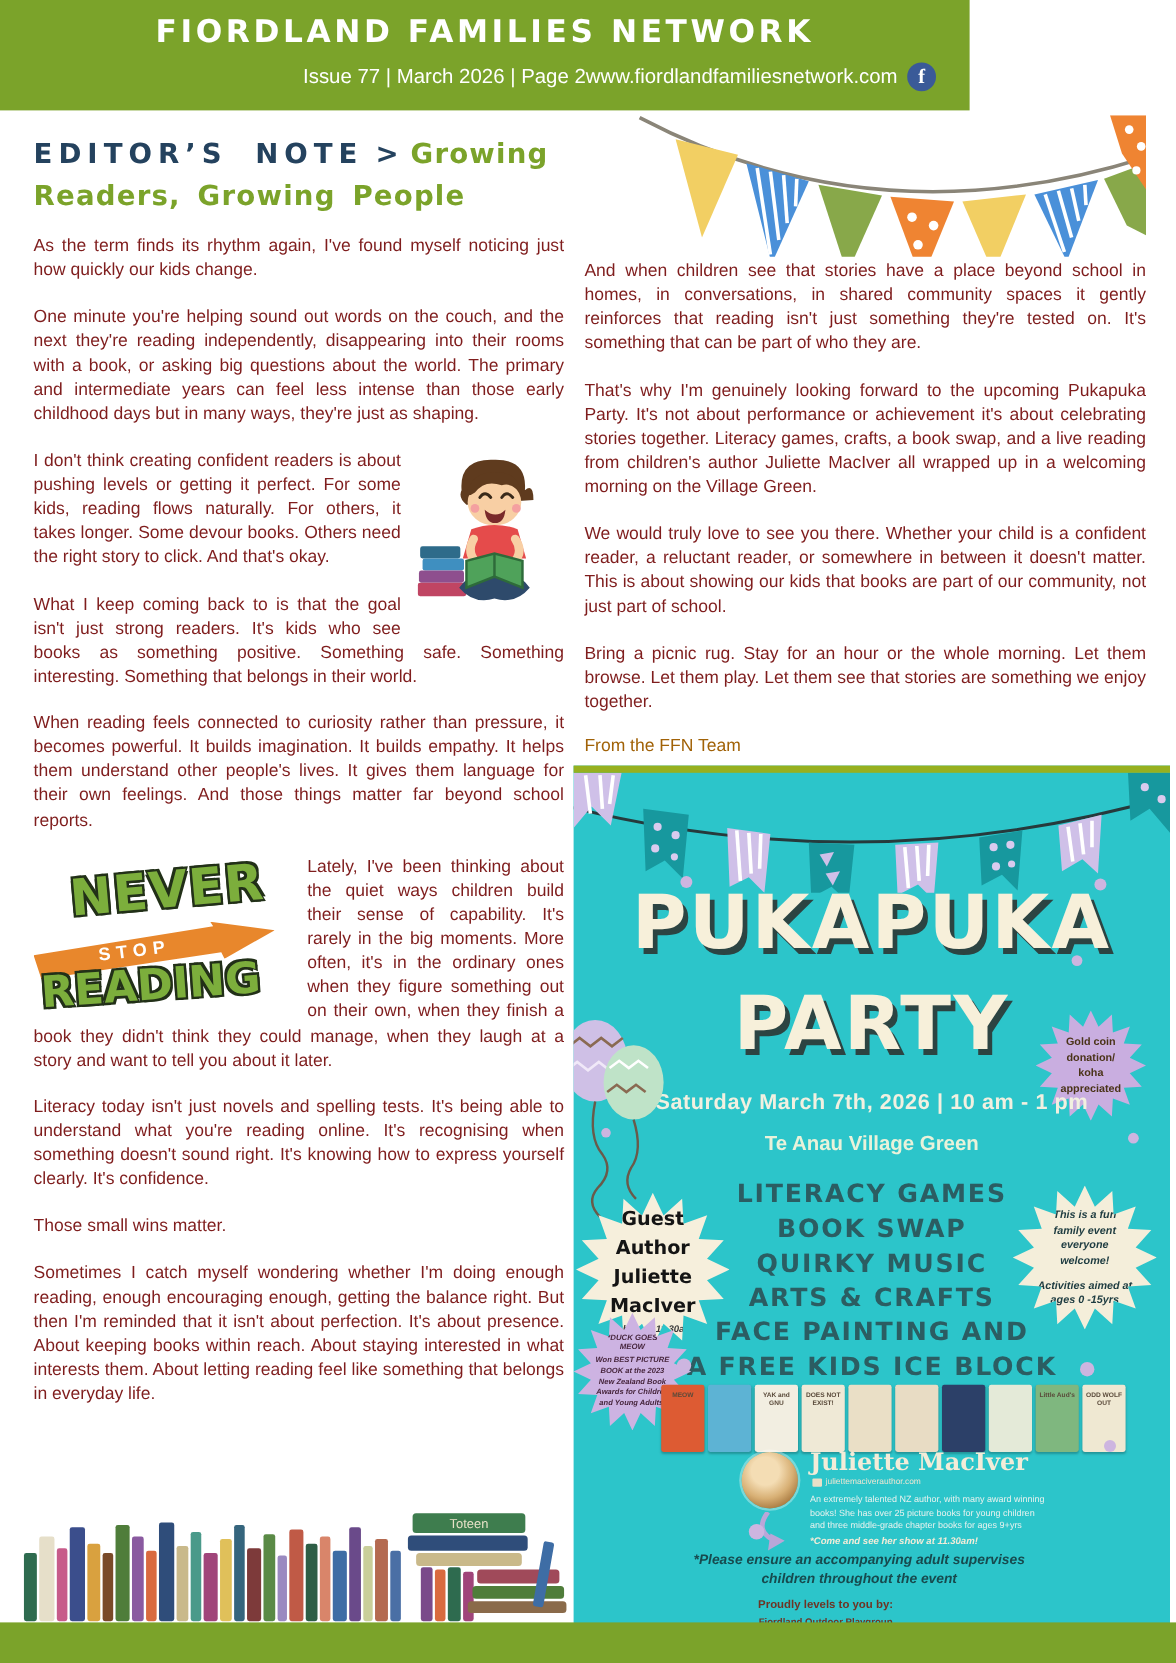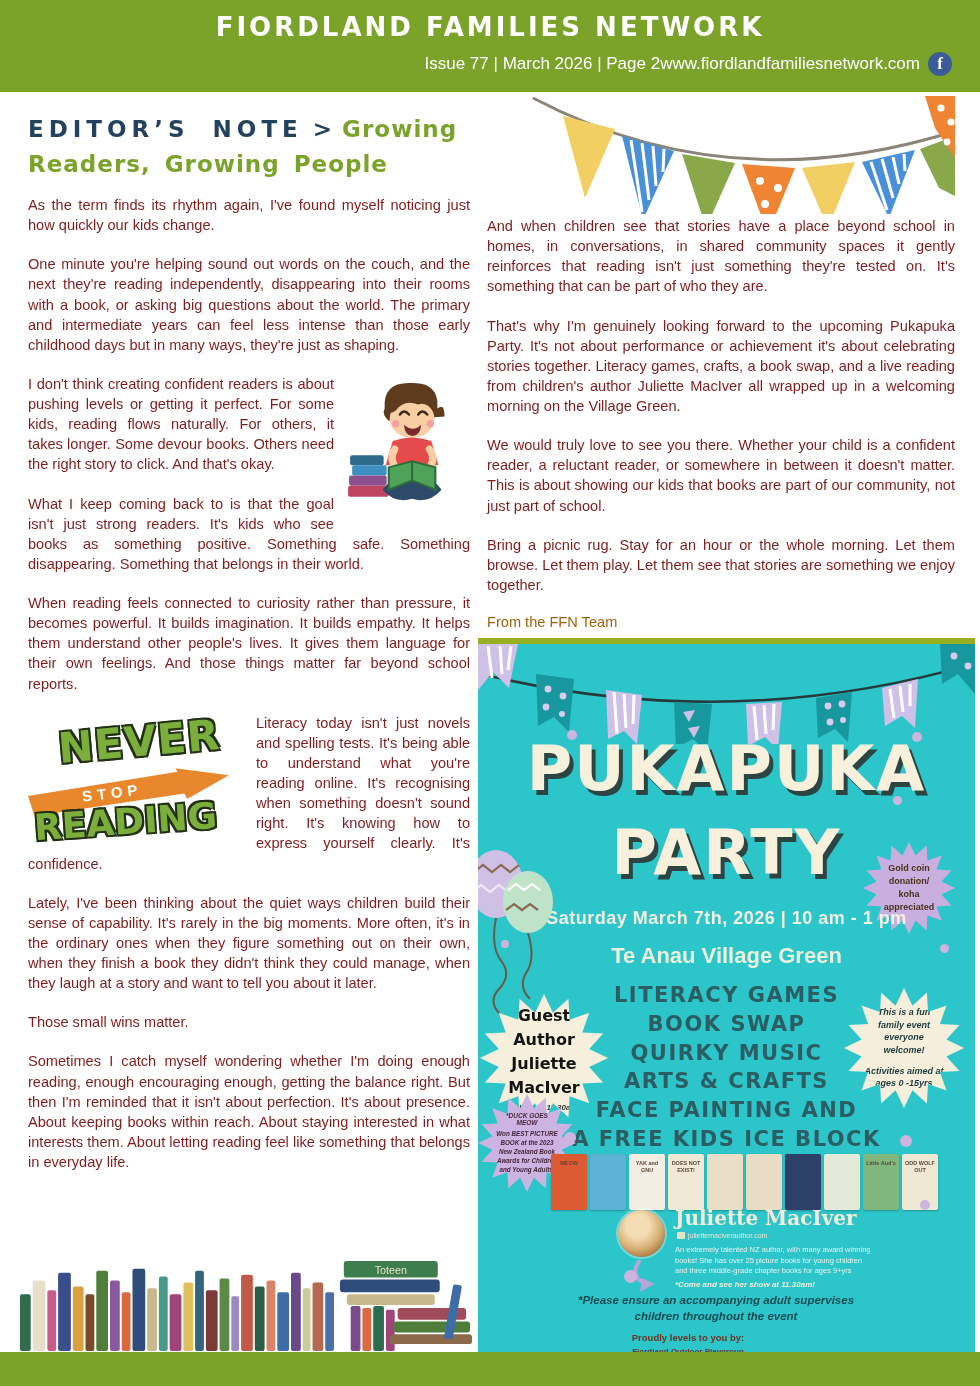--- a/index.html
+++ b/index.html
@@ -1,20 +1,20 @@
 <!DOCTYPE html>
 <html><head>
 <meta charset="utf-8">
 <style>
   * { margin:0; padding:0; box-sizing:border-box; }
   body { background:#ffffff; font-family:"Liberation Sans", sans-serif; }
   .page { position:relative; width:980px; height:1386px; background:#ffffff; overflow:hidden; margin:0 auto; }
 
   
-  .header { position:absolute; left:0; top:0; width:980px; height:92px; background:#7ba32a; color:#fff; }
+  .header { position:absolute; left:0; top:0; width:808px; height:92px; background:#7ba32a; color:#fff; }
   .page-title { text-align:center; padding-top:12px; font-size:26px; font-weight:800; letter-spacing:3px; font-family:"DejaVu Sans", sans-serif; }
   .header-meta { display:flex; justify-content:flex-end; align-items:center; padding:10px 28px 0 28px; font-size:17px; }
   .site-wrap { display:flex; align-items:center; gap:8px; }
   .fb-icon { display:inline-flex; width:24px; height:24px; border-radius:50%; background:#3a5a98; color:#fff; align-items:center; justify-content:center; font-family:"Liberation Serif", serif; font-weight:700; font-size:17px; }
 
   
   .left-col { position:absolute; left:28px; top:112px; width:442px; }
   .right-col { position:absolute; left:487px; top:96px; width:468px; }
   h1.note-head { font-size:23px; line-height:1.5; margin-bottom:14px; font-family:"DejaVu Sans", sans-serif; }
   .note-label { color:#24425e; font-weight:800; letter-spacing:5px; word-spacing:10px; }
@@ -38,21 +38,21 @@
   
   .bunting-top { position:relative; width:428px; height:118px; margin-left:40px; margin-bottom:2px; }
 
   
   .flyer { position:absolute; left:478px; top:638px; width:497px; height:921px; background:#2cc5ca; border-top:6px solid #97b01f; overflow:hidden; }
   .flyer-bunting { position:absolute; top:0; left:0; }
   .f-title { position:absolute; left:0; right:0; text-align:center; color:#f7f0da; font-family:"DejaVu Sans", sans-serif; font-weight:800; font-size:62px; letter-spacing:2px; text-shadow:4px 5px 0 rgba(45,45,42,.85); }
   .f-title1 { top:88px; }
   .f-title2 { top:172px; }
   .f-date { position:absolute; top:264px; left:0; right:0; text-align:center; color:#f2f0e0; font-size:18px; font-weight:700; letter-spacing:.5px; }
-  .f-venue { position:absolute; top:299px; left:0; right:0; text-align:center; color:#e9f2da; font-size:22px; font-weight:700; }
+  .f-venue { position:absolute; top:299px; left:0; right:0; text-align:center; color:#e9f2da; font-size:17px; font-weight:700; }
   .events { position:absolute; top:337px; left:0; right:0; text-align:center; }
   .events div { font-size:21px; font-weight:800; color:#2b5d62; letter-spacing:1.5px; line-height:1.37; font-family:"DejaVu Sans", sans-serif; }
 
   .star { clip-path:polygon(100% 50%,85.3% 57%,96.2% 69.1%,79.9% 70%,85.4% 85.4%,70% 79.9%,69.1% 96.2%,57% 85.3%,50% 100%,43% 85.3%,30.9% 96.2%,30% 79.9%,14.6% 85.4%,20.1% 70%,3.8% 69.1%,14.7% 57%,0% 50%,14.7% 43%,3.8% 30.9%,20.1% 30%,14.6% 14.6%,30% 20.1%,30.9% 3.8%,43% 14.7%,50% 0%,57% 14.7%,69.1% 3.8%,70% 20.1%,85.4% 14.6%,79.9% 30%,96.2% 30.9%,85.3% 43%);
     display:flex; flex-direction:column; align-items:center; justify-content:center; text-align:center; }
   .donation-badge { position:absolute; left:385px; top:198px; width:92px; height:92px; background:#c9aee0; padding:16px; font-size:9px; font-weight:800; color:#4a3318; line-height:1.45; }
   .guest-badge { position:absolute; left:2px; top:350px; width:128px; height:128px; background:#f6efdc; padding:18px; color:#141414; }
   .guest-badge .g1 { font-size:16px; font-weight:800; font-family:"DejaVu Sans", sans-serif; line-height:1.5; }
   .guest-badge .g-note { font-size:8px; font-style:italic; font-weight:600; color:#3a3a3a; margin-top:3px; }
   .family-badge { position:absolute; left:366px; top:344px; width:120px; height:120px; background:#f4eeda; padding:20px; color:#1d3b40; font-style:italic; font-weight:800; font-size:9px; line-height:1.4; }
@@ -134,32 +134,32 @@
         <path d="M55,48 q9,8 17,0 q-1,11 -8.5,11 q-7.5,0 -8.5,-11Z" fill="#7a2a2a"></path>
         <path d="M44,64 Q63,57 82,64 L89,88 L37,88 Z" fill="#e54b4b"></path>
         <path d="M46,72 Q39,84 50,93" stroke="#f8cfa4" stroke-width="7" fill="none" stroke-linecap="round"></path>
         <path d="M80,72 Q88,84 77,93" stroke="#f8cfa4" stroke-width="7" fill="none" stroke-linecap="round"></path>
         <path d="M34,112 Q44,97 63,104 Q82,97 92,112 Q80,126 63,121 Q46,126 34,112Z" fill="#2e4a6b"></path>
         <path d="M40,90 L63,84 L86,90 L86,112 L63,103 L40,112 Z" fill="#4fa25a" stroke="#2e6b3a" stroke-width="2"></path>
         <path d="M63,84 L63,103" stroke="#2e6b3a" stroke-width="2"></path>
       </svg>
     </div>
     <p class="body-p">I don't think creating confident readers is about pushing levels or getting it perfect. For some kids, reading flows naturally. For others, it takes longer. Some devour books. Others need the right story to click. And that's okay.</p>
-    <p class="body-p">What I keep coming back to is that the goal isn't just strong readers. It's kids who see books as something positive. Something safe. Something disappearing. Something that belongs in their world.</p>
+    <p class="body-p">What I keep coming back to is that the goal isn't just strong readers. It's kids who see books as something positive. Something safe. Something interesting. Something that belongs in their world.</p>
     <p class="body-p">When reading feels connected to curiosity rather than pressure, it becomes powerful. It builds imagination. It builds empathy. It helps them understand other people's lives. It gives them language for their own feelings. And those things matter far beyond school reports.</p>
 
     <div class="nsr">
       <div class="nsr-never">NEVER</div>
       <div class="nsr-arrow">
           <span>STOP</span>
         </div>
       <div class="nsr-reading">READING</div>
     </div>
+    <p class="body-p">Lately, I've been thinking about the quiet ways children build their sense of capability. It's rarely in the big moments. More often, it's in the ordinary ones when they figure something out on their own, when they finish a book they didn't think they could manage, when they laugh at a story and want to tell you about it later.</p>
     <p class="body-p">Literacy today isn't just novels and spelling tests. It's being able to understand what you're reading online. It's recognising when something doesn't sound right. It's knowing how to express yourself clearly. It's confidence.</p>
-    <p class="body-p">Lately, I've been thinking about the quiet ways children build their sense of capability. It's rarely in the big moments. More often, it's in the ordinary ones when they figure something out on their own, when they finish a book they didn't think they could manage, when they laugh at a story and want to tell you about it later.</p>
     <p class="body-p">Those small wins matter.</p>
     <p class="body-p">Sometimes I catch myself wondering whether I'm doing enough reading, enough encouraging enough, getting the balance right. But then I'm reminded that it isn't about perfection. It's about presence. About keeping books within reach. About staying interested in what interests them. About letting reading feel like something that belongs in everyday life.</p>
   </div>
 
   <div class="right-col">
     <div class="bunting-top">
       <svg width="428" height="118" viewBox="0 0 428 118">
         <path d="M6,2 Q215,112 455,26" stroke="#8a8578" stroke-width="3" fill="none"></path>
         <polygon points="36,20 88,33 58,102" fill="#f2cf63"></polygon>
         <g>

